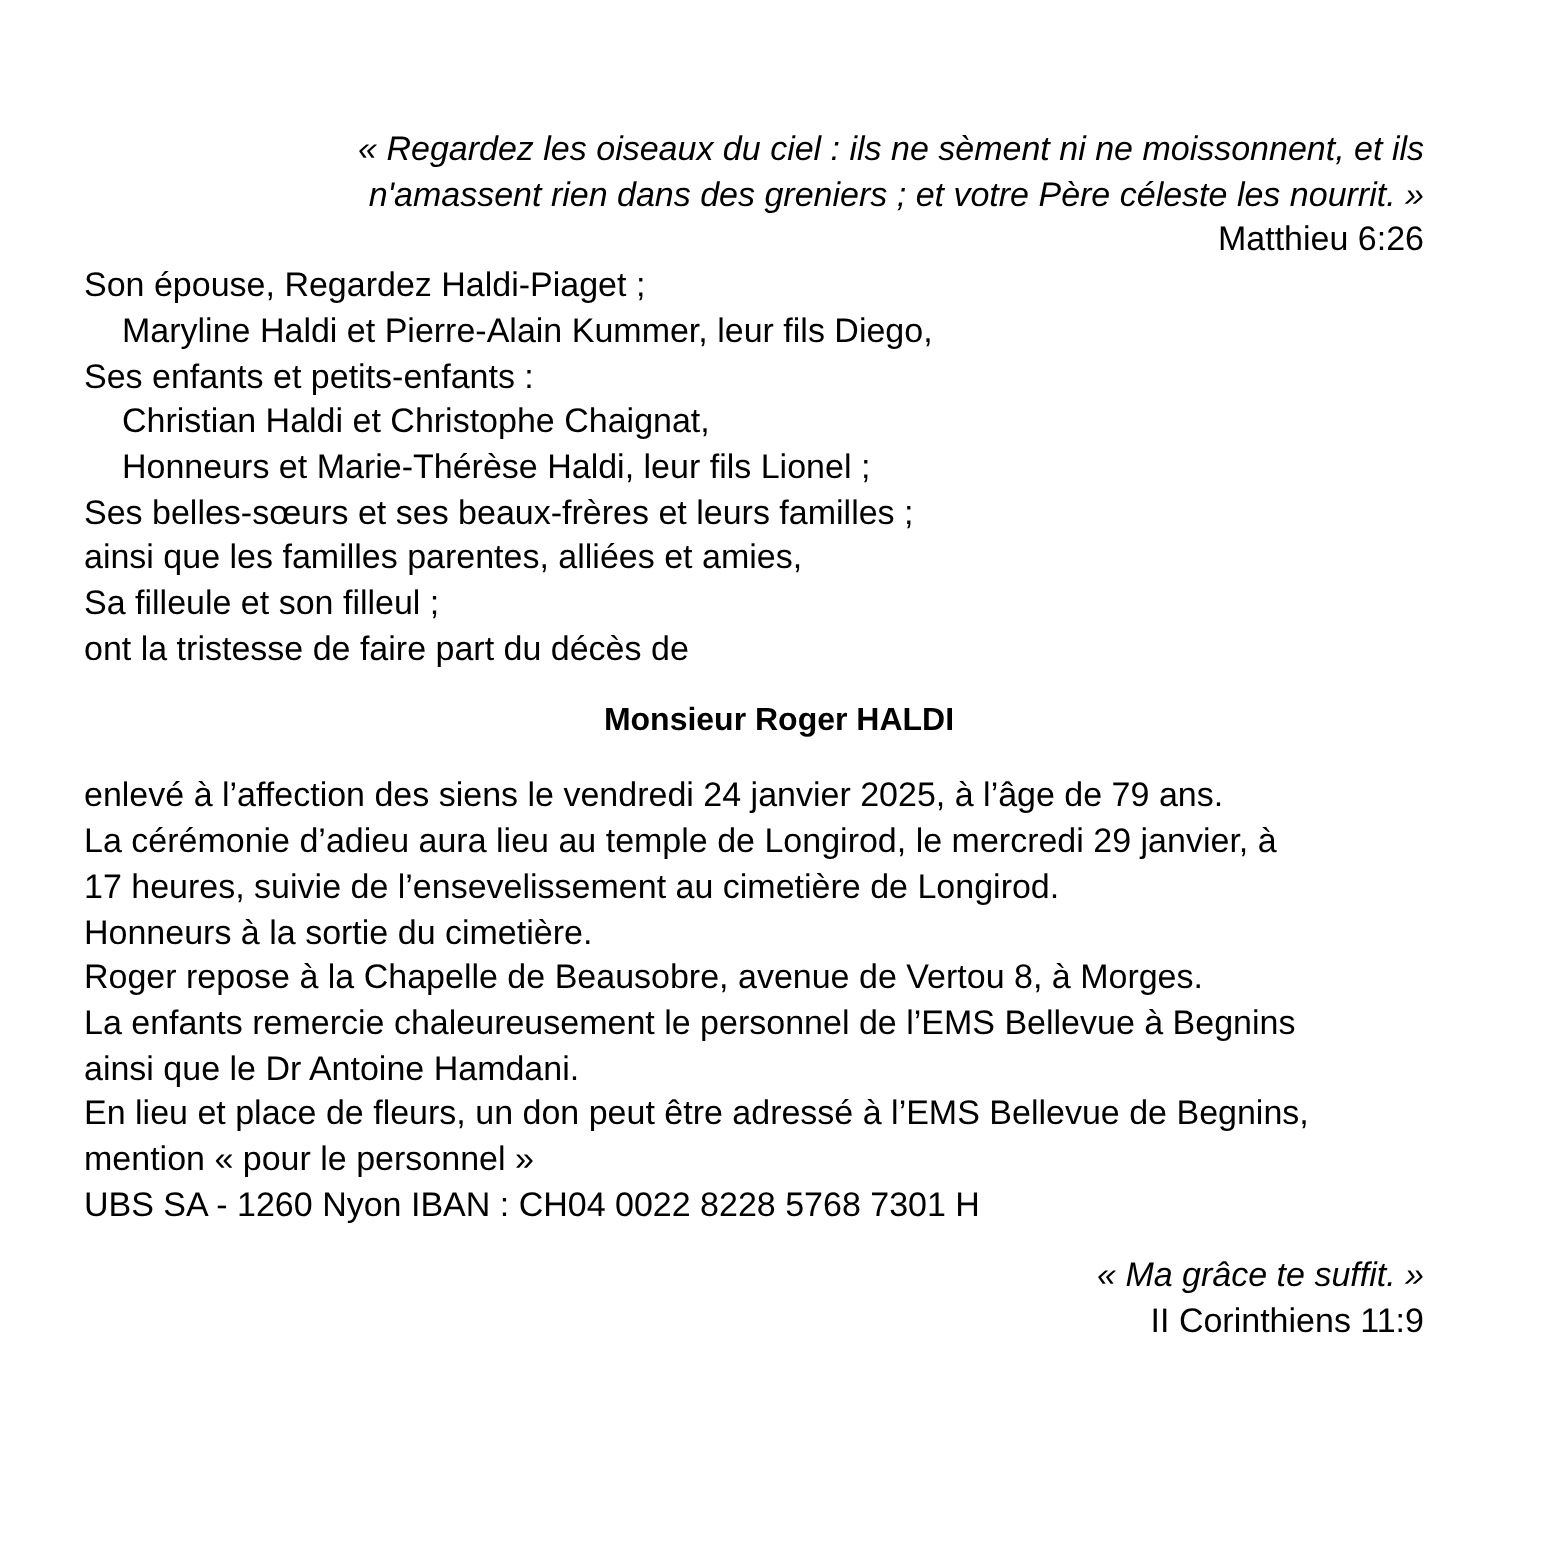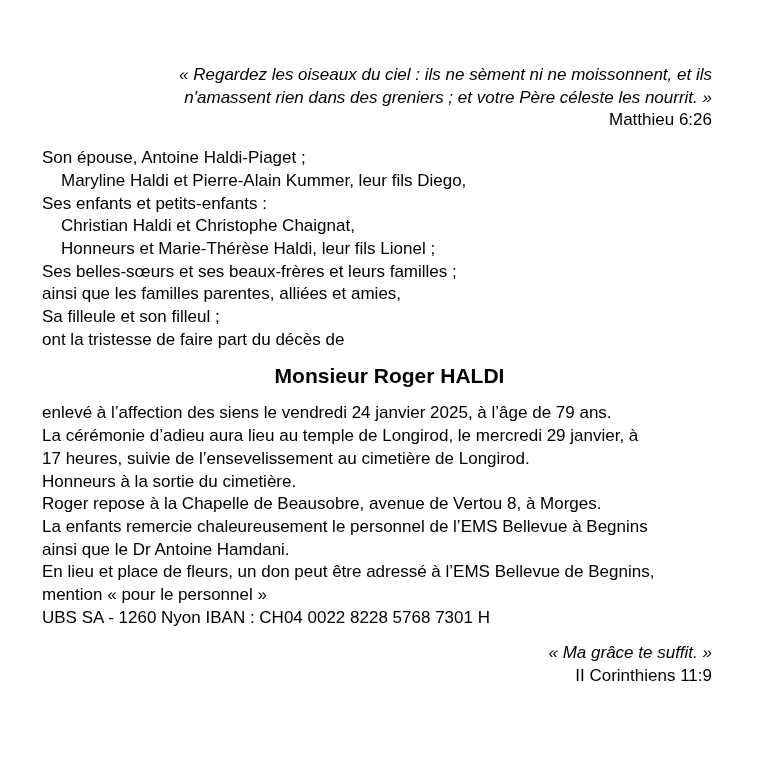--- a/index.html
+++ b/index.html
@@ -17,32 +17,31 @@
     overflow: hidden;
   }
   .page {
     padding-top: 64px;
     padding-left: 42px;
     width: 695px;
   }
   .epigraph {
     text-align: right;
     padding-right: 25px;
-    margin-bottom: 15px;
   }
   .italic { font-style: italic; }
   .family-list .line,
   .announcement .line {
     white-space: nowrap;
   }
   .family-list .indent {
     padding-left: 19px;
   }
   .deceased-name {
-    font-size: 21px;
+    font-size: 16px;
     font-weight: bold;
     line-height: 26px;
     text-align: center;
     margin: 12px 0 13px 0;
   }
   .closing {
     text-align: right;
     padding-right: 25px;
     margin-top: 13px;
   }
@@ -52,21 +51,21 @@
 
 <div class="page">
 
   <div class="epigraph">
     <div class="line italic">« Regardez les oiseaux du ciel : ils ne sèment ni ne moissonnent, et ils</div>
     <div class="line italic">n'amassent rien dans des greniers ; et votre Père céleste les nourrit. »</div>
     <div class="line">Matthieu 6:26</div>
   </div>
 
   <div class="family-list">
-    <div class="line">Son épouse, Antoine Haldi-Piaget ;</div>
+    <div class="line">Son épouse, Regardez Haldi-Piaget ;</div>
     <div class="line indent">Maryline Haldi et Pierre-Alain Kummer, leur fils Diego,</div>
     <div class="line">Ses enfants et petits-enfants :</div>
     <div class="line indent">Christian Haldi et Christophe Chaignat,</div>
     <div class="line indent">Honneurs et Marie-Thérèse Haldi, leur fils Lionel ;</div>
     <div class="line">Ses belles-sœurs et ses beaux-frères et leurs familles ;</div>
     <div class="line">ainsi que les familles parentes, alliées et amies,</div>
     <div class="line">Sa filleule et son filleul ;</div>
     <div class="line">ont la tristesse de faire part du décès de</div>
   </div>
 

